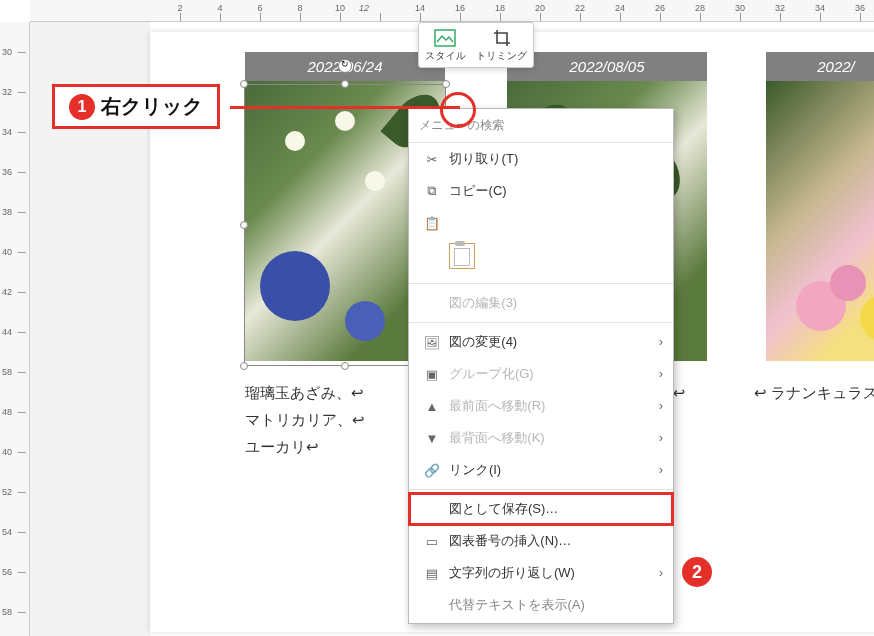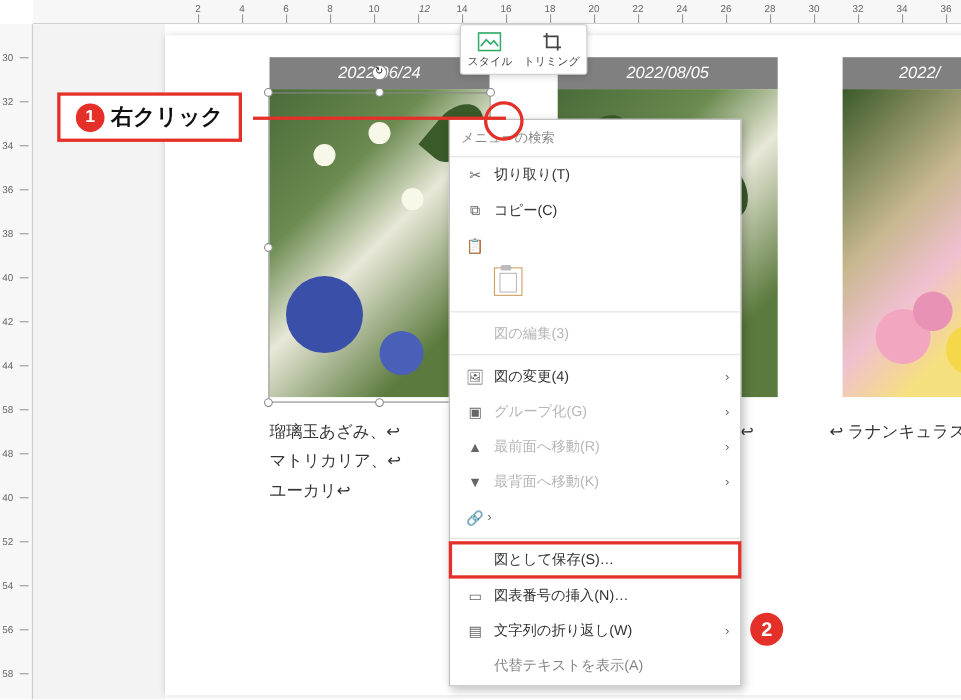--- a/index.html
+++ b/index.html
@@ -257,21 +257,21 @@
     <div class="label" style="left: 150px;">2</div>
     <div class="tick major" style="left: 190px;"></div>
     <div class="label" style="left: 190px;">4</div>
     <div class="tick major" style="left: 230px;"></div>
     <div class="label" style="left: 230px;">6</div>
     <div class="tick major" style="left: 270px;"></div>
     <div class="label" style="left: 270px;">8</div>
     <div class="tick major" style="left: 310px;"></div>
     <div class="label" style="left: 310px;">10</div>
     <div class="tick major" style="left: 350px;"></div>
-    <div class="label" style="left: 356px; font-style: italic;">12</div>
+    <div class="label" style="left: 334px; font-style: italic;">12</div>
     <div class="tick major" style="left: 390px;"></div>
     <div class="label" style="left: 390px;">14</div>
     <div class="tick major" style="left: 430px;"></div>
     <div class="label" style="left: 430px; text-align: right;">16</div>
     <div class="tick major" style="left: 470px;"></div>
     <div class="label" style="left: 470px;">18</div>
     <div class="tick major" style="left: 510px;"></div>
     <div class="label" style="left: 510px;">20</div>
     <div class="tick major" style="left: 550px;"></div>
     <div class="label" style="left: 550px;">22</div>
@@ -450,20 +450,21 @@
     <span class="mi-label">最前面へ移動(R)</span>
     <span class="mi-arrow">›</span>
   </div>
   <div class="menu-item disabled">
     <span class="mi-icon">▼</span>
     <span class="mi-label">最背面へ移動(K)</span>
     <span class="mi-arrow">›</span>
   </div>
   <div class="menu-item">
     <span class="mi-icon">🔗</span>
+    <span class="mi-label">リンク(I)</span>
     <span class="mi-arrow">›</span>
   </div>
   <div class="menu-sep"></div>
 
   <div class="menu-item highlight-red">
     <span class="mi-icon"></span>
     <span class="mi-label">図として保存(S)…</span>
   </div>
   <div class="menu-item">
     <span class="mi-icon">▭</span>

